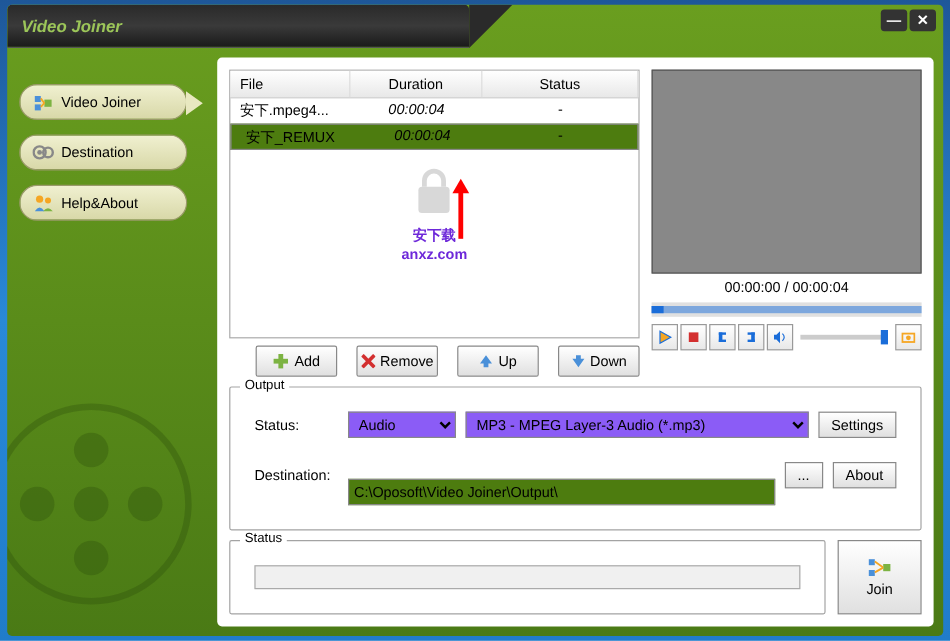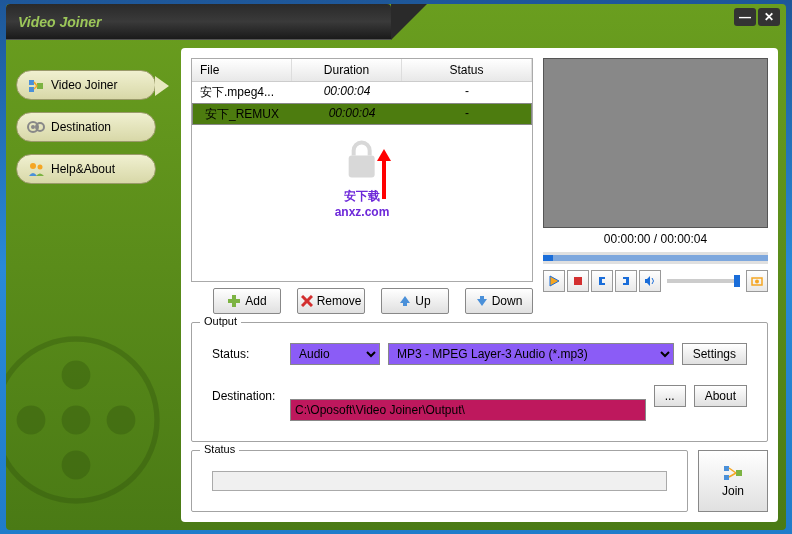--- a/index.html
+++ b/index.html
@@ -45,21 +45,21 @@
 .pcontrols { display:flex; gap:2px; align-items:center; margin-top:4px; }
 .pbtn { width:22px; height:22px; border:1px solid #999; background:linear-gradient(to bottom,#fff,#e8e8e8); display:flex; align-items:center; justify-content:center; cursor:pointer; }
 .vol { flex:1; height:4px; background:#ccc; margin:0 4px; position:relative; }
 .vol::after { content:''; position:absolute; right:0; top:-4px; width:6px; height:12px; background:#1a6dd9; }
 .group { border:1px solid #a3a3a3; border-radius:2px; padding:20px; position:relative; }
 .grouplabel { position:absolute; top:-8px; left:8px; background:#fff; padding:0 4px; font-size:11px; }
 .row { display:flex; align-items:center; gap:8px; margin-bottom:6px; }
 .row:last-child { margin-bottom:0; }
 .lbl { width:70px; }
 .sel { height:22px; border:1px solid #888; background:#8b5cf6; padding:0 4px; }
-.txt { height:22px; border:1px solid #888; background:#be185d; padding:0 4px; flex:1;margin-top:28px; }
+.txt { height:22px; border:1px solid #888; background:#4d7c0f; padding:0 4px; flex:1;margin-top:28px; }
 .sbtn { height:22px; padding:0 10px; background:linear-gradient(to bottom,#fff,#e0e0e0); border:1px solid #888; cursor:pointer; }
 .bottomrow { display:flex; gap:10px; align-items:stretch;}
 .statusgroup { flex:1; }
 .progressbar { height:20px; border:1px solid #aaa; background:#f0f0f0; }
 .joinbtn { width:70px; background:linear-gradient(to bottom,#fff,#e0e0e0); border:1px solid #888; display:flex; flex-direction:column; align-items:center; justify-content:center; gap:2px; cursor:pointer; }
 svg { display:block; }
 </style>
 </head>
 <body>
 

